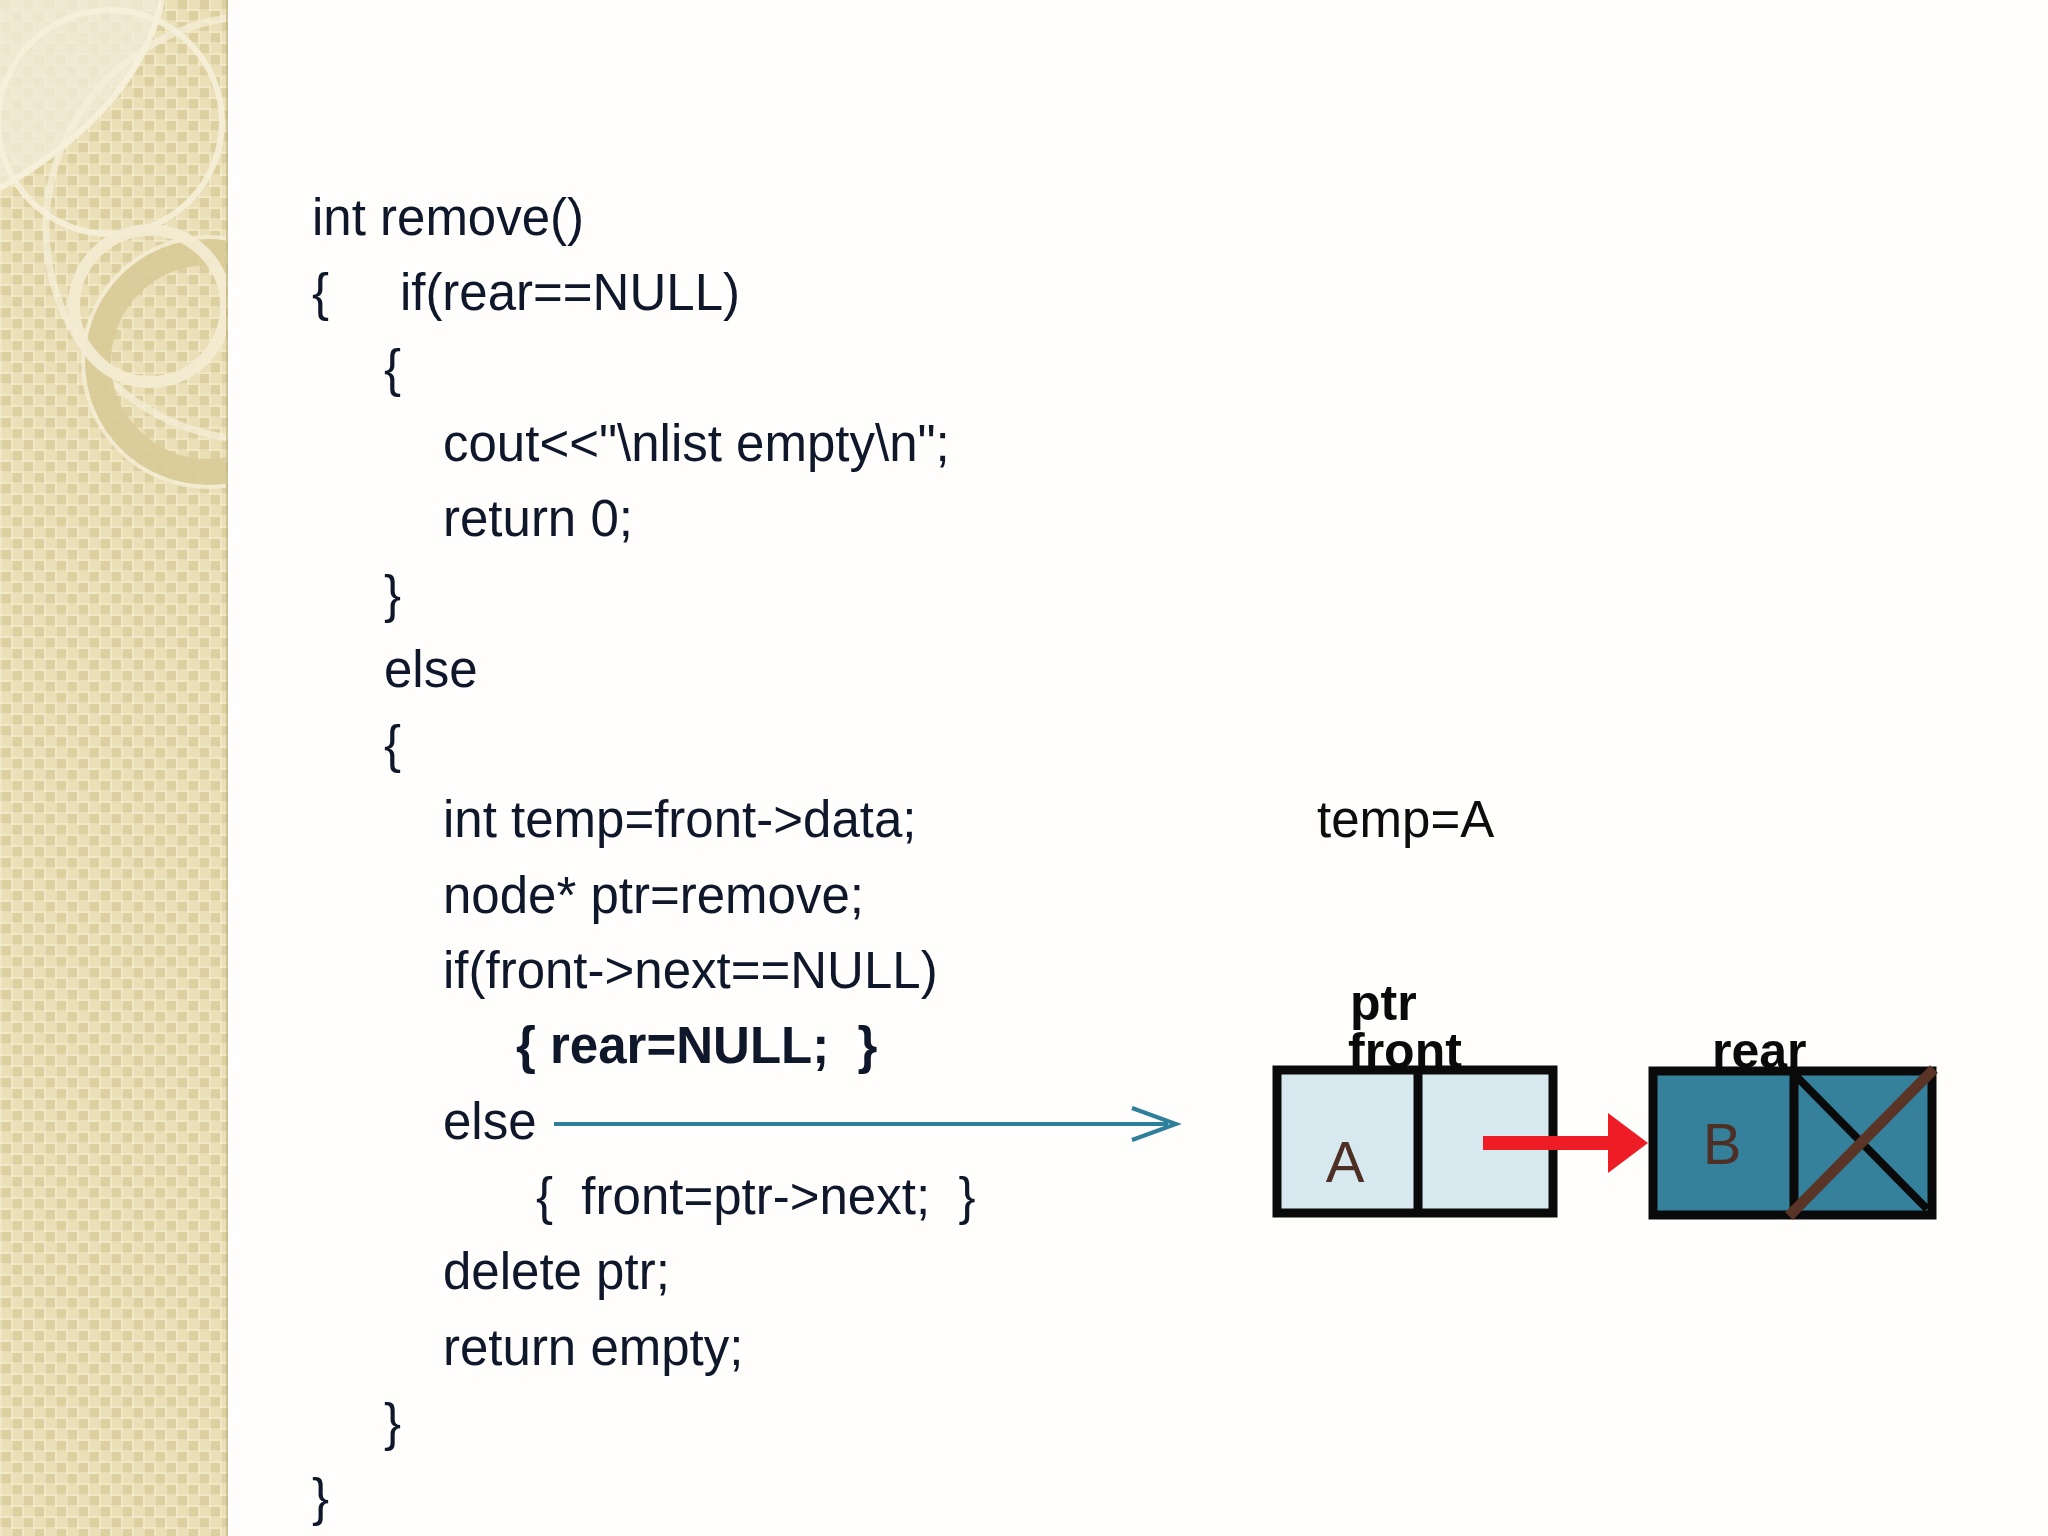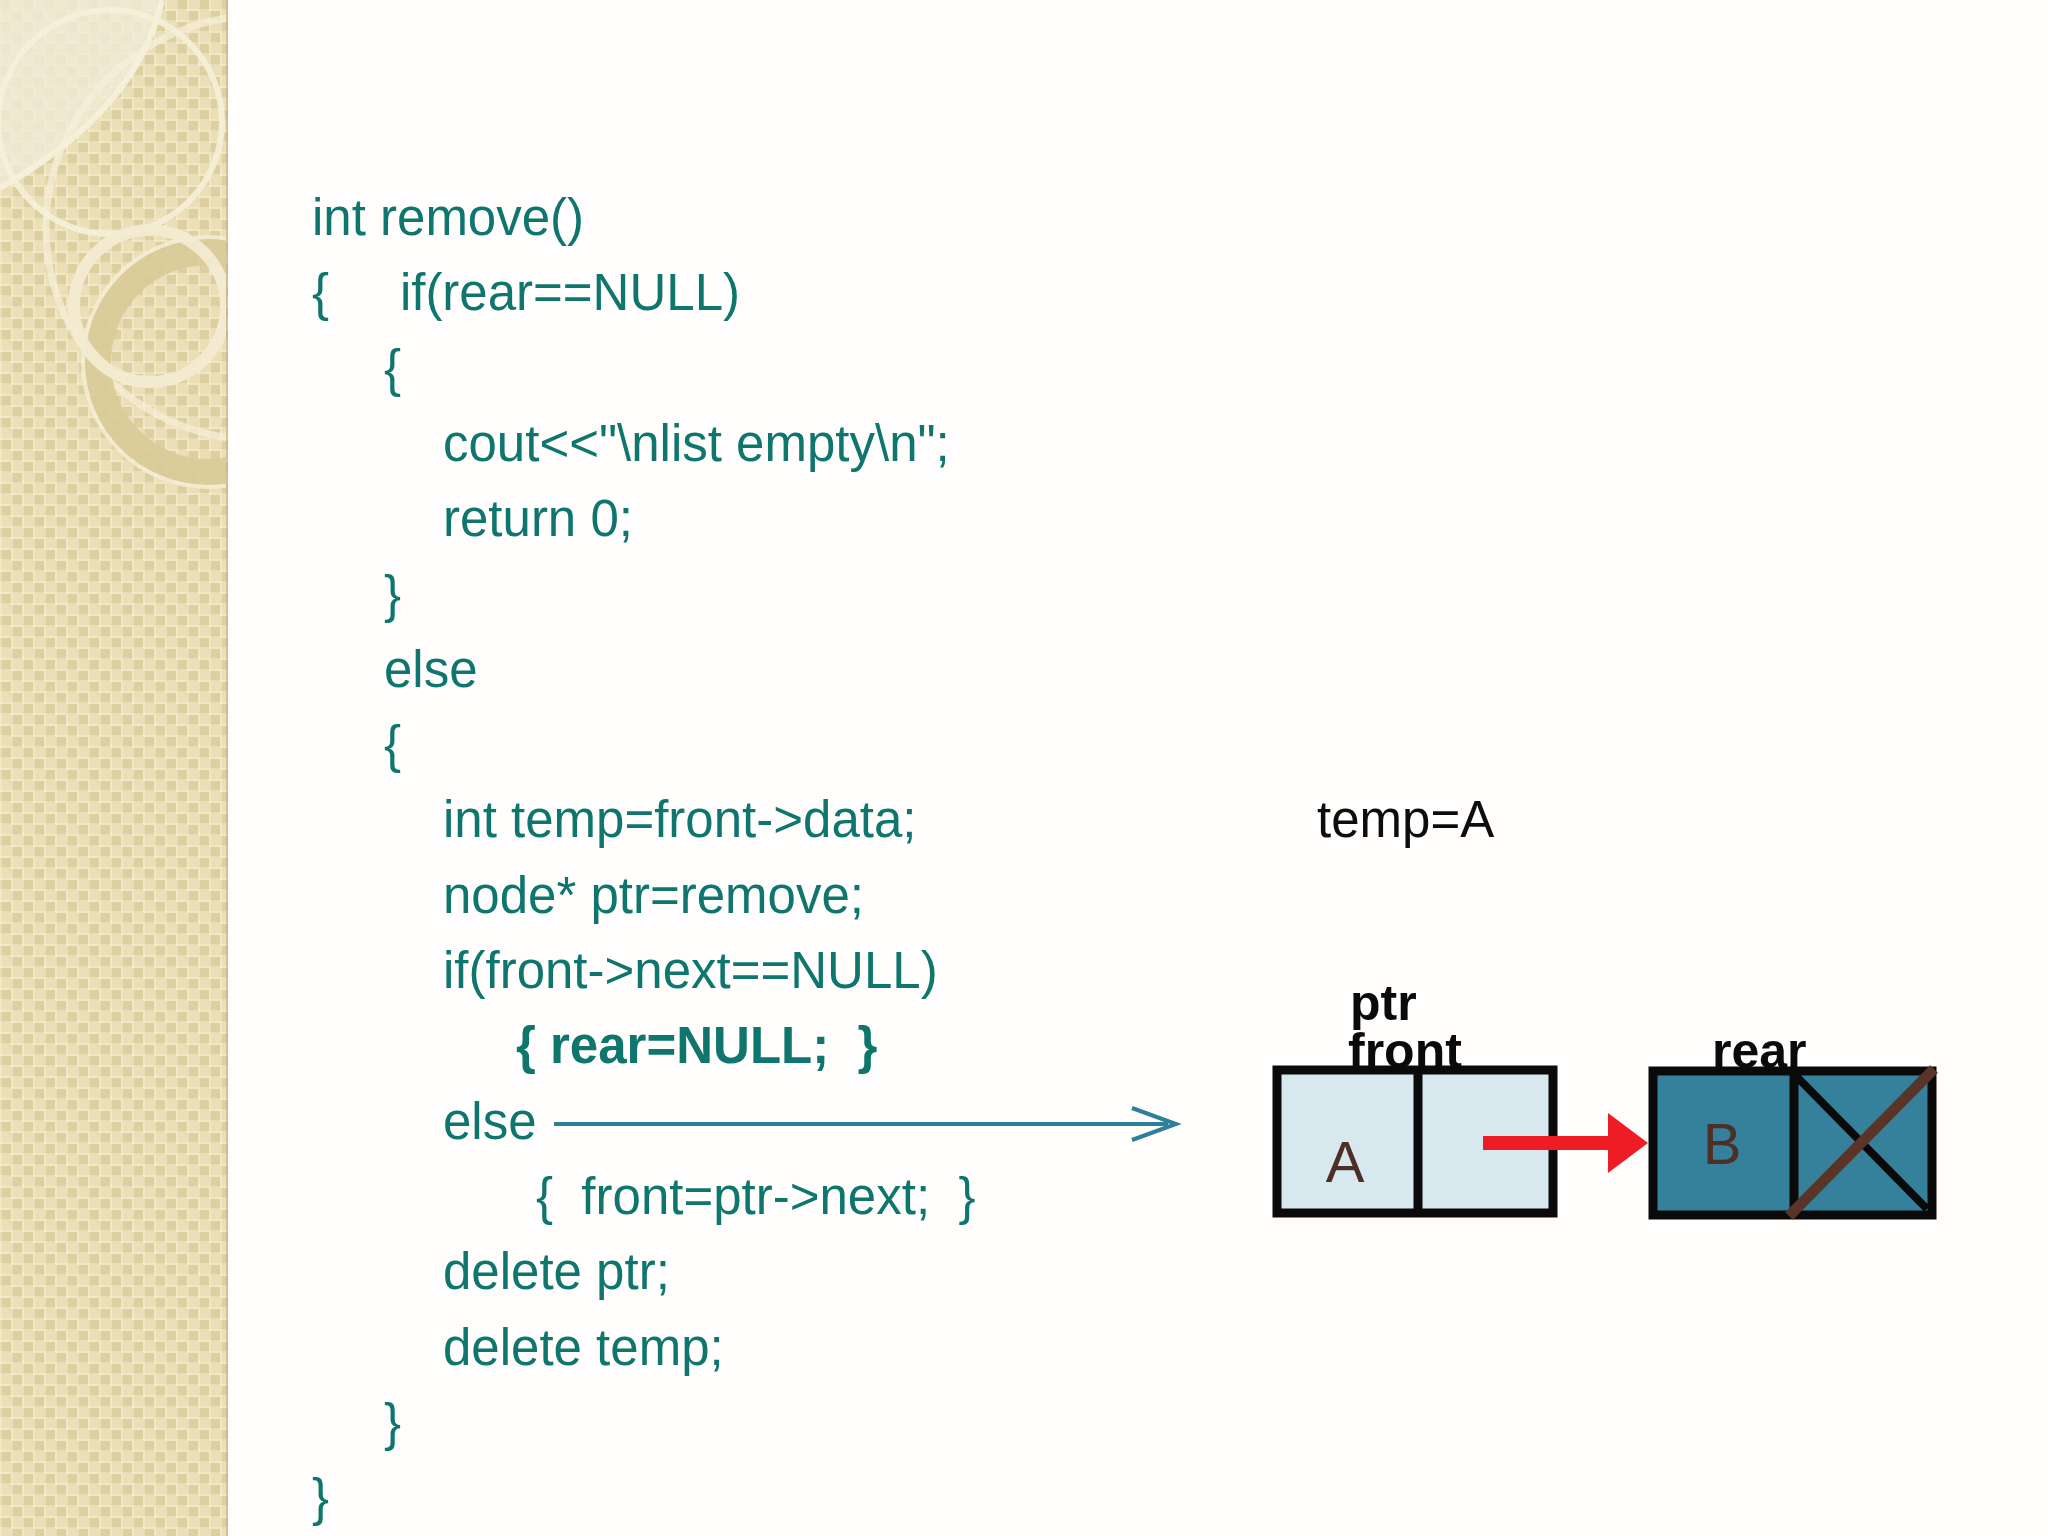--- a/index.html
+++ b/index.html
@@ -29,21 +29,21 @@
     font-size:116px;line-height:1.1;font-weight:400;
     letter-spacing:-2px;
     color:#5e2620;
     text-shadow:3px 4px 3px rgba(110,85,75,.30);
     white-space:nowrap;
   }
   
   .code-line{
     position:absolute;
     height:75px;line-height:75px;
-    font-size:51px;color:#0f766e;
+    font-size:51px;color:#0f172a;
     white-space:pre;
   }
   
   .annotation{
     position:absolute;left:1317px;top:782px;
     height:75px;line-height:75px;
     font-size:51px;color:#0d0d0d;white-space:pre;
   }
   
   .else-arrow{position:absolute;left:540px;top:1100px;}
@@ -79,21 +79,21 @@
       <div class="code-line" style="left: 384px; top: 557px;">}</div>
       <div class="code-line" style="left: 384px; top: 632px;">else</div>
       <div class="code-line" style="left: 384px; top: 707px;">{</div>
       <div class="code-line" style="left: 443px; top: 782px;">int temp=front-&gt;data;</div>
       <div class="code-line" style="left: 443px; top: 858px;">node* ptr=remove;</div>
       <div class="code-line" style="left: 443px; top: 933px;">if(front-&gt;next==NULL)</div>
       <div class="code-line" style="left: 516px; top: 1008px; font-weight: bold;">{ rear=NULL;  }</div>
       <div class="code-line" style="left: 443px; top: 1084px;">else</div>
       <div class="code-line" style="left: 536px; top: 1159px;">{  front=ptr-&gt;next;  }</div>
       <div class="code-line" style="left: 443px; top: 1234px;">delete ptr;</div>
-      <div class="code-line" style="left: 443px; top: 1310px;">delete temp;</div>
+      <div class="code-line" style="left: 443px; top: 1310px;">return empty;</div>
       <div class="code-line" style="left: 384px; top: 1385px;">}</div>
       <div class="code-line" style="left: 312px; top: 1460px;">}</div>
     </div>
 
   <div class="annotation">temp=A</div>
 
   <svg class="else-arrow" width="660" height="50" viewBox="0 0 660 50">
     <line x1="14" y1="24" x2="628" y2="24" stroke="#2e7f9a" stroke-width="4"></line>
     <polyline points="592,8 636,24 592,40" fill="none" stroke="#2e7f9a" stroke-width="4"></polyline>
   </svg>

